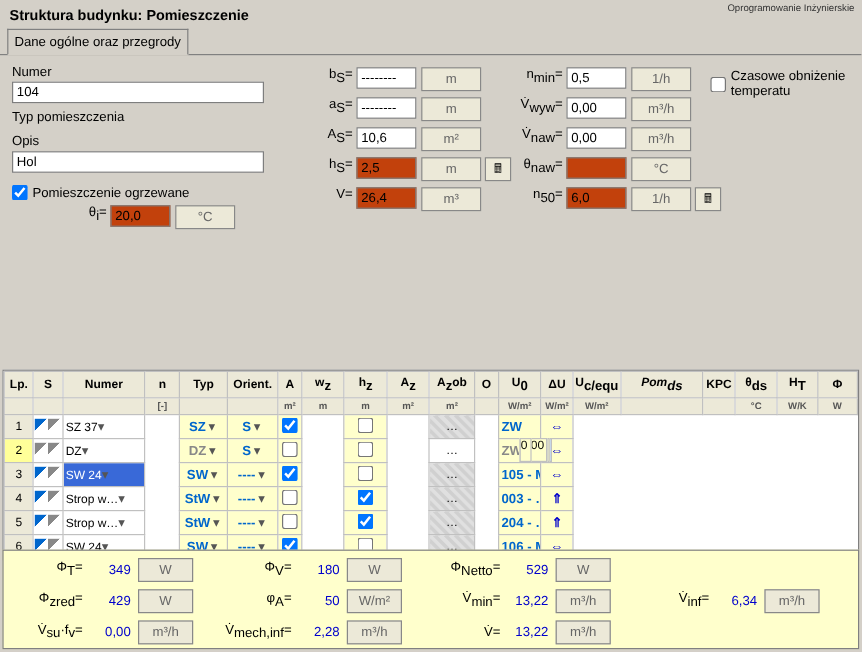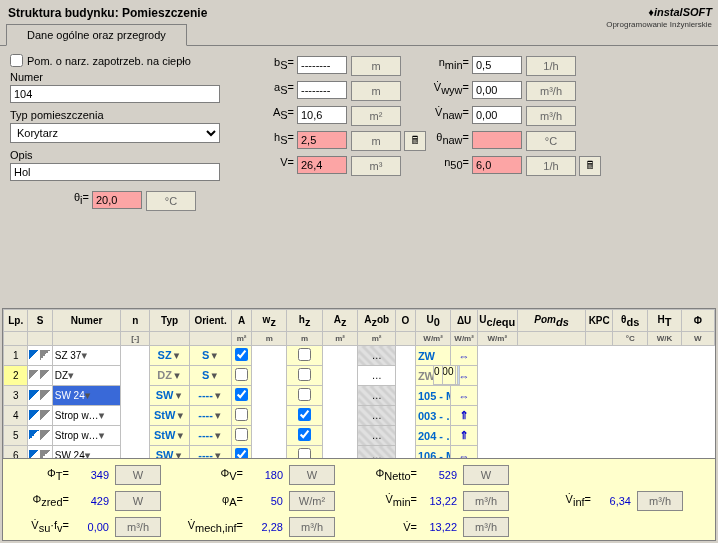--- a/index.html
+++ b/index.html
@@ -4,27 +4,27 @@
 <style>
 *{box-sizing:border-box;margin:0;padding:0;font-family:Tahoma,Arial,sans-serif;font-size:11px}
 body{background:#d4d0c8;width:718px;height:543px;overflow:hidden;position:relative}
 .logo{position:absolute;top:2px;right:6px;text-align:right}
 .logo .brand{font-size:16px;font-weight:bold;font-style:italic;color:#1a3a8a}
 .logo .brand span{color:#000}
 .logo .drop{color:#d97a0d;font-style:normal}
 .logo .sub{font-size:8px;color:#333}
 .title{padding:6px 10px 4px 8px;font-weight:bold;font-size:12px}
 .tabs{display:flex;padding:0 6px;border-bottom:1px solid #808080}
-.tab{padding:4px 20px;border:1px solid #808080;border-bottom:none;background:#d4d0c8;margin-right:0;position:relative;cursor:pointer}
+.tab{padding:4px 5px;border:1px solid #808080;border-bottom:none;background:#d4d0c8;margin-right:0;position:relative;cursor:pointer}
 .tab.active{background:#d4d0c8;border-bottom:1px solid #d4d0c8;margin-bottom:-1px}
 .panel{padding:8px 10px}
 .row{display:flex;align-items:center;margin-bottom:4px}
 .fieldlabel{display:block;margin-bottom:2px}
 input[type=text]{border:1px solid #7e7e7e;background:#fff;padding:1px 3px;height:18px}
-input.cream{background:#fca5a5}
+input.cream{background:#c2410c}
 select{border:1px solid #7e7e7e;background:#fff;height:20px;padding:0 2px}
 input[type=checkbox]{margin-right:4px;width:13px;height:13px}
 .btn{border:1px solid #888;background:#ece9d8;height:20px;display:inline-flex;align-items:center;justify-content:center;cursor:pointer}
 .unitbtn{width:50px;color:#666}
 .iconbtn{width:22px}
 .left{width:215px}
 .mid{position:absolute;left:255px;top:56px}
 .right{position:absolute;left:430px;top:56px}
 .pair{display:flex;align-items:flex-start;margin-bottom:3px;height:22px}
 .pair .lab{width:42px;text-align:right;padding-right:3px}
@@ -50,45 +50,43 @@
 .scell .sv{width:44px;text-align:right;color:#0000cc;padding-right:6px}
 .scell .su{width:46px}
 .arrow{color:#0000cc;font-weight:bold}
 .diag{display:inline-block;width:10px;height:10px;background:linear-gradient(135deg,#06c 50%,transparent 50%);margin-right:1px}
 .diag2{display:inline-block;width:10px;height:10px;background:linear-gradient(135deg,#888 50%,transparent 50%);margin-right:1px}
 </style>
 </head>
 <body>
 
 <div class="logo">
-  <div class="brand"><span class="drop">♦</span><span>instal</span><span style="color:#000">SOFT</span></div>
   <div class="sub">Oprogramowanie Inżynierskie</div>
 </div>
 
 <div class="title">Struktura budynku: Pomieszczenie</div>
 
 <div class="tabs">
   <div class="tab active">Dane ogólne oraz przegrody</div>
 </div>
 
 <div class="panel">
   <div class="left">
-    <div class="row">
-        <input type="checkbox" style="">
-        <span>Pom. o narz. zapotrzeb. na ciepło</span>
-      </div>
     <div class="fieldlabel">Numer</div>
     <input type="text" style="width: 210px;" value="104">
     <div style="height:6px"></div>
     <div class="fieldlabel">Typ pomieszczenia</div>
-    <select style="width:210px"><option>Korytarz</option></select>
     <div style="height:6px"></div>
     <div class="fieldlabel">Opis</div>
     <input type="text" style="width: 210px;" value="Hol">
     <div style="height:10px"></div>
+    <div class="row">
+        <input type="checkbox" checked="" style="">
+        <span>Pomieszczenie ogrzewane</span>
+      </div>
     <div class="pair" style="margin-left:40px">
       <span class="lab" id="thetai-lab">θ<sub>i</sub>=</span>
       <input type="text" class="cream" value="20,0" style="">
       <button class="btn unitbtn">°C</button>
     </div>
   </div>
 
   <div class="mid" id="midcol">
       <div class="pair">
         <span class="lab">b<sub>S</sub>=</span>
@@ -139,20 +137,24 @@
   <button class="btn unitbtn">°C</button>
   </div>
       <div class="pair">
         <span class="lab">n<sub>50</sub>=</span>
   <input type="text" class="cream" value="6,0" style="">
   <button class="btn unitbtn">1/h</button>
   <button class="btn iconbtn">🖩</button>
       </div>
     </div>
 
+  <div style="position:absolute;left:592px;top:58px" class="row">
+    <input type="checkbox" style="">
+      <span>Czasowe obniżenie temperatu</span>
+  </div>
 </div>
 
 <div class="grid">
 <table id="gridtable">
       <thead>
         <tr id="hdr1">
           <th style="width: 22px;">Lp.</th>
           <th style="width: 22px;">S</th>
           <th style="width: 62px;">Numer</th>
           <th style="width: 26px;">n</th>

